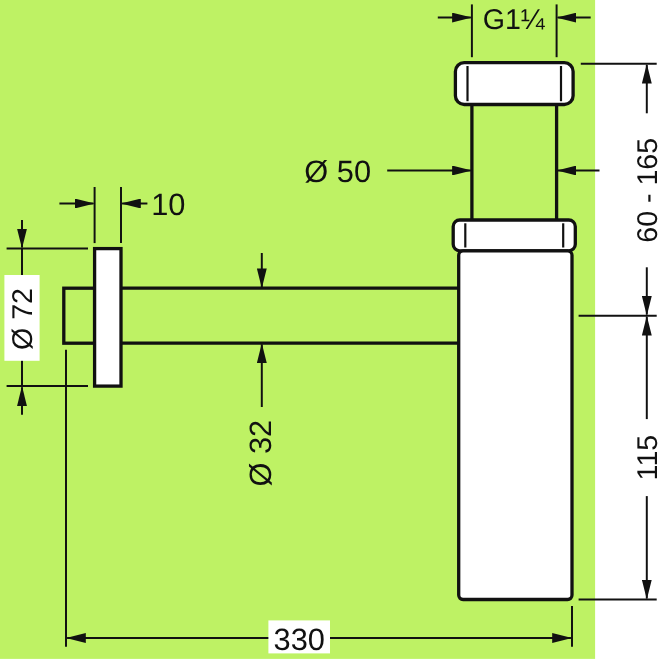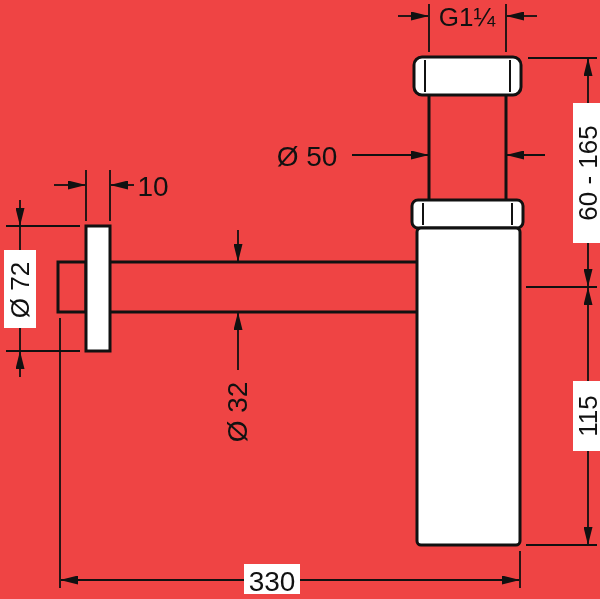--- a/index.html
+++ b/index.html
@@ -4,23 +4,23 @@
 <style>
   html, body {
     margin: 0;
     padding: 0;
     background: #ffffff;
     width: 600px;
     height: 599px;
     overflow: hidden;
   }
   .stage {
-    width: 600px;
+    width: 541px;
     height: 599px;
-    background: #ef4444;
+    background: #bef264;
     position: relative;
   }
   svg { display: block; }
   .outline { stroke: #111111; stroke-width: 3; fill: none; }
   .outlineF { stroke: #111111; stroke-width: 3; fill: #ffffff; }
   .tick { stroke: #111111; stroke-width: 2; fill: none; }
   .dim { stroke: #111111; stroke-width: 1.8; fill: none; }
   .bg { fill: #ffffff; stroke: none; }
   text.lbl {
     font-family: "Liberation Sans", sans-serif;

